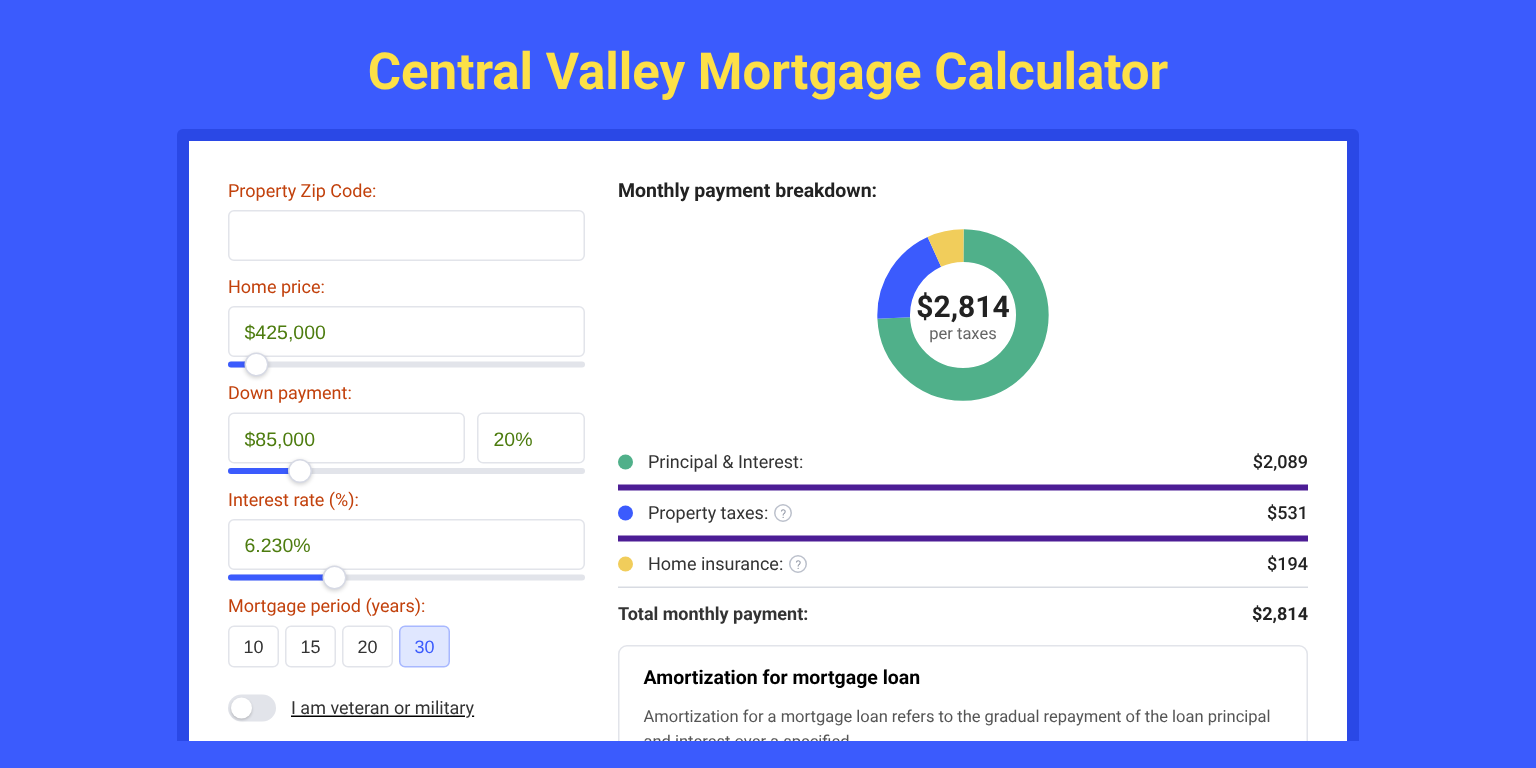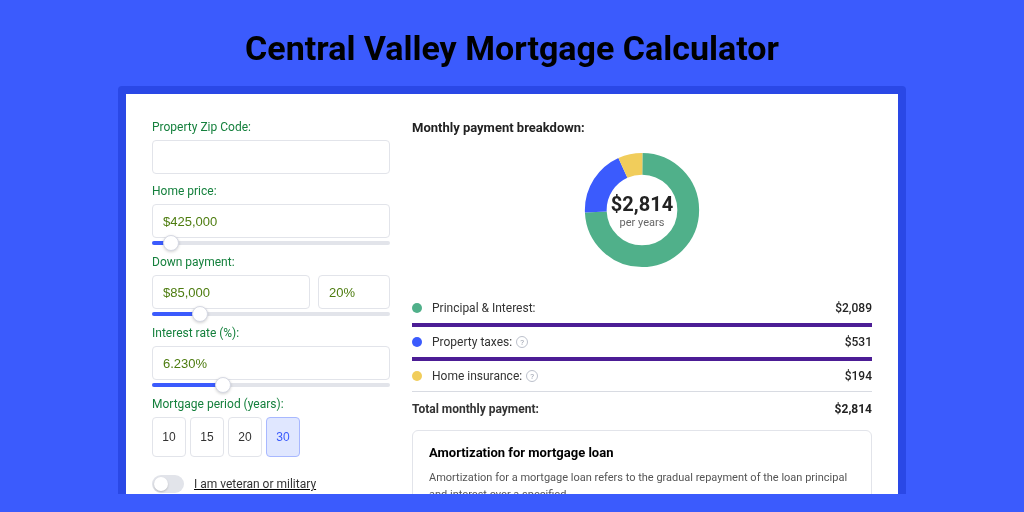--- a/index.html
+++ b/index.html
@@ -11,21 +11,21 @@
     overflow: hidden;
   }
   .wrapper {
     width: 100%;
     height: 100%;
     display: flex;
     flex-direction: column;
     align-items: center;
   }
   .title {
-    color: #000000;
+    color: #fde047;
     font-size: 34px;
     font-weight: 700;
     margin-top: 28px;
     margin-bottom: 18px;
     text-align: center;
   }
   .card-outer {
     width: 788px;
     background: #2a48e6;
     padding: 8px 8px 0 8px;
@@ -38,21 +38,21 @@
     gap: 22px;
     height: 400px;
     overflow: hidden;
   }
   .left-col {
     width: 238px;
     flex-shrink: 0;
   }
   .field-label {
     font-size: 12px;
-    color: #15803d;
+    color: #c2410c;
     margin-bottom: 6px;
     display: block;
   }
   .text-input {
     width: 100%;
     height: 34px;
     border: 1px solid #e2e4ea;
     border-radius: 4px;
     padding: 0 10px;
     font-size: 13px;
@@ -81,21 +81,21 @@
     height: 16px;
     background: #fff;
     border: 1px solid #d6d9e4;
     border-radius: 50%;
     top: -6px;
     box-shadow: 0 1px 3px rgba(0,0,0,0.18);
   }
   .period-row { display: flex; gap: 4px; }
   .period-btn {
     width: 34px;
-    height: 40px;
+    height: 28px;
     border: 1px solid #e2e4ea;
     border-radius: 4px;
     background: #fff;
     font-size: 12px;
     color: #333;
     cursor: pointer;
     display: flex;
     align-items: center;
     justify-content: center;
   }
@@ -258,21 +258,21 @@
 
         <div class="donut-wrap">
           <div class="donut">
             <svg viewBox="0 0 42 42" id="donut-svg">
                 <circle cx="21" cy="21" r="15.9155" fill="transparent" stroke="#50b08a" stroke-width="7.5" stroke-dasharray="74.2 25.799999999999997" stroke-dashoffset="25"></circle>
                 <circle cx="21" cy="21" r="15.9155" fill="transparent" stroke="#3b5bfd" stroke-width="7.5" stroke-dasharray="18.9 81.1" stroke-dashoffset="-49.2"></circle>
                 <circle cx="21" cy="21" r="15.9155" fill="transparent" stroke="#f1cd5b" stroke-width="7.5" stroke-dasharray="6.9 93.1" stroke-dashoffset="-68.1"></circle>
               </svg>
             <div class="donut-center">
               <div class="donut-amount">$2,814</div>
-              <div class="donut-sub">per years</div>
+              <div class="donut-sub">per taxes</div>
             </div>
           </div>
         </div>
 
         <div id="legend-rows">
             <div class="legend-row">
               <span class="legend-dot" style="background: rgb(80, 176, 138);"></span>
               <span class="legend-label">Principal &amp; Interest:</span>
               <span class="legend-value">$2,089</span>
             </div>

